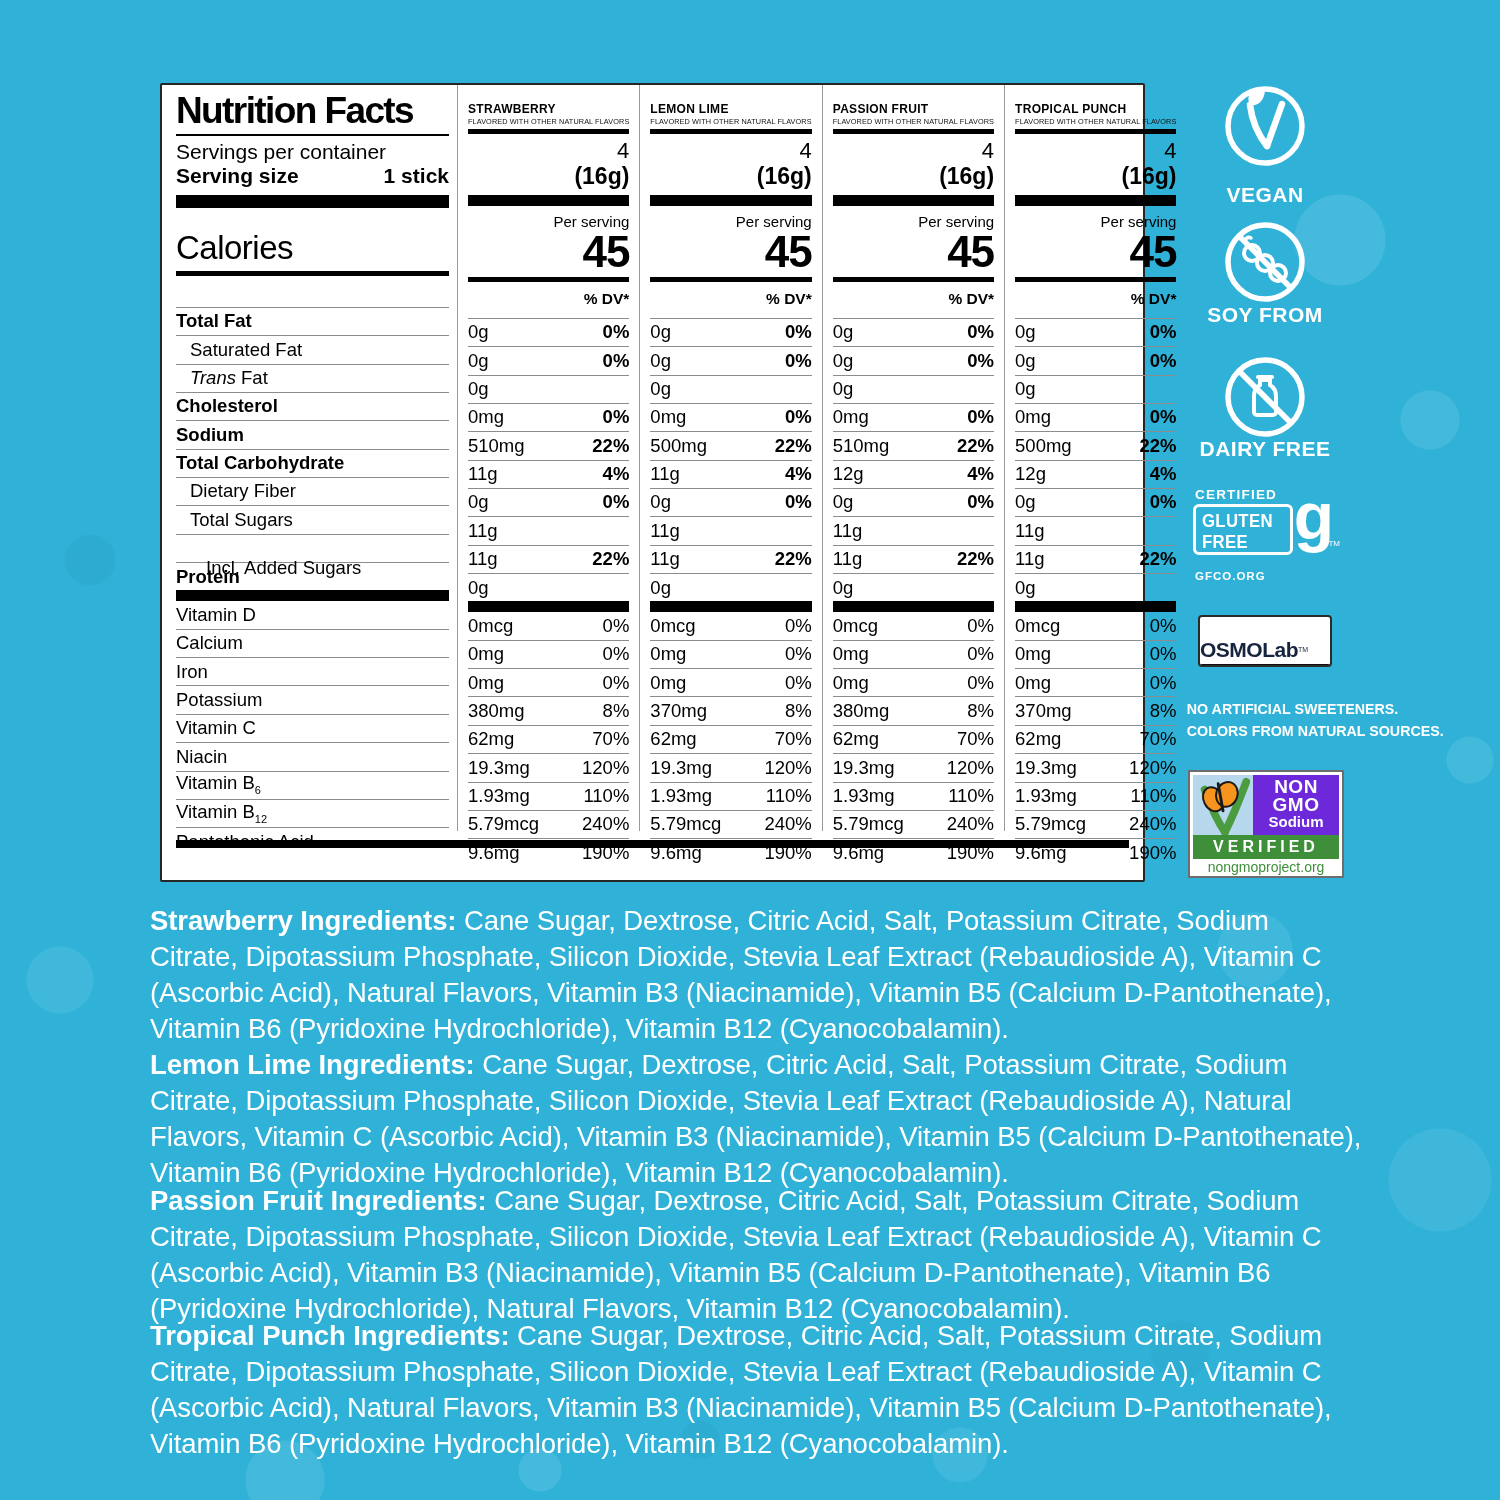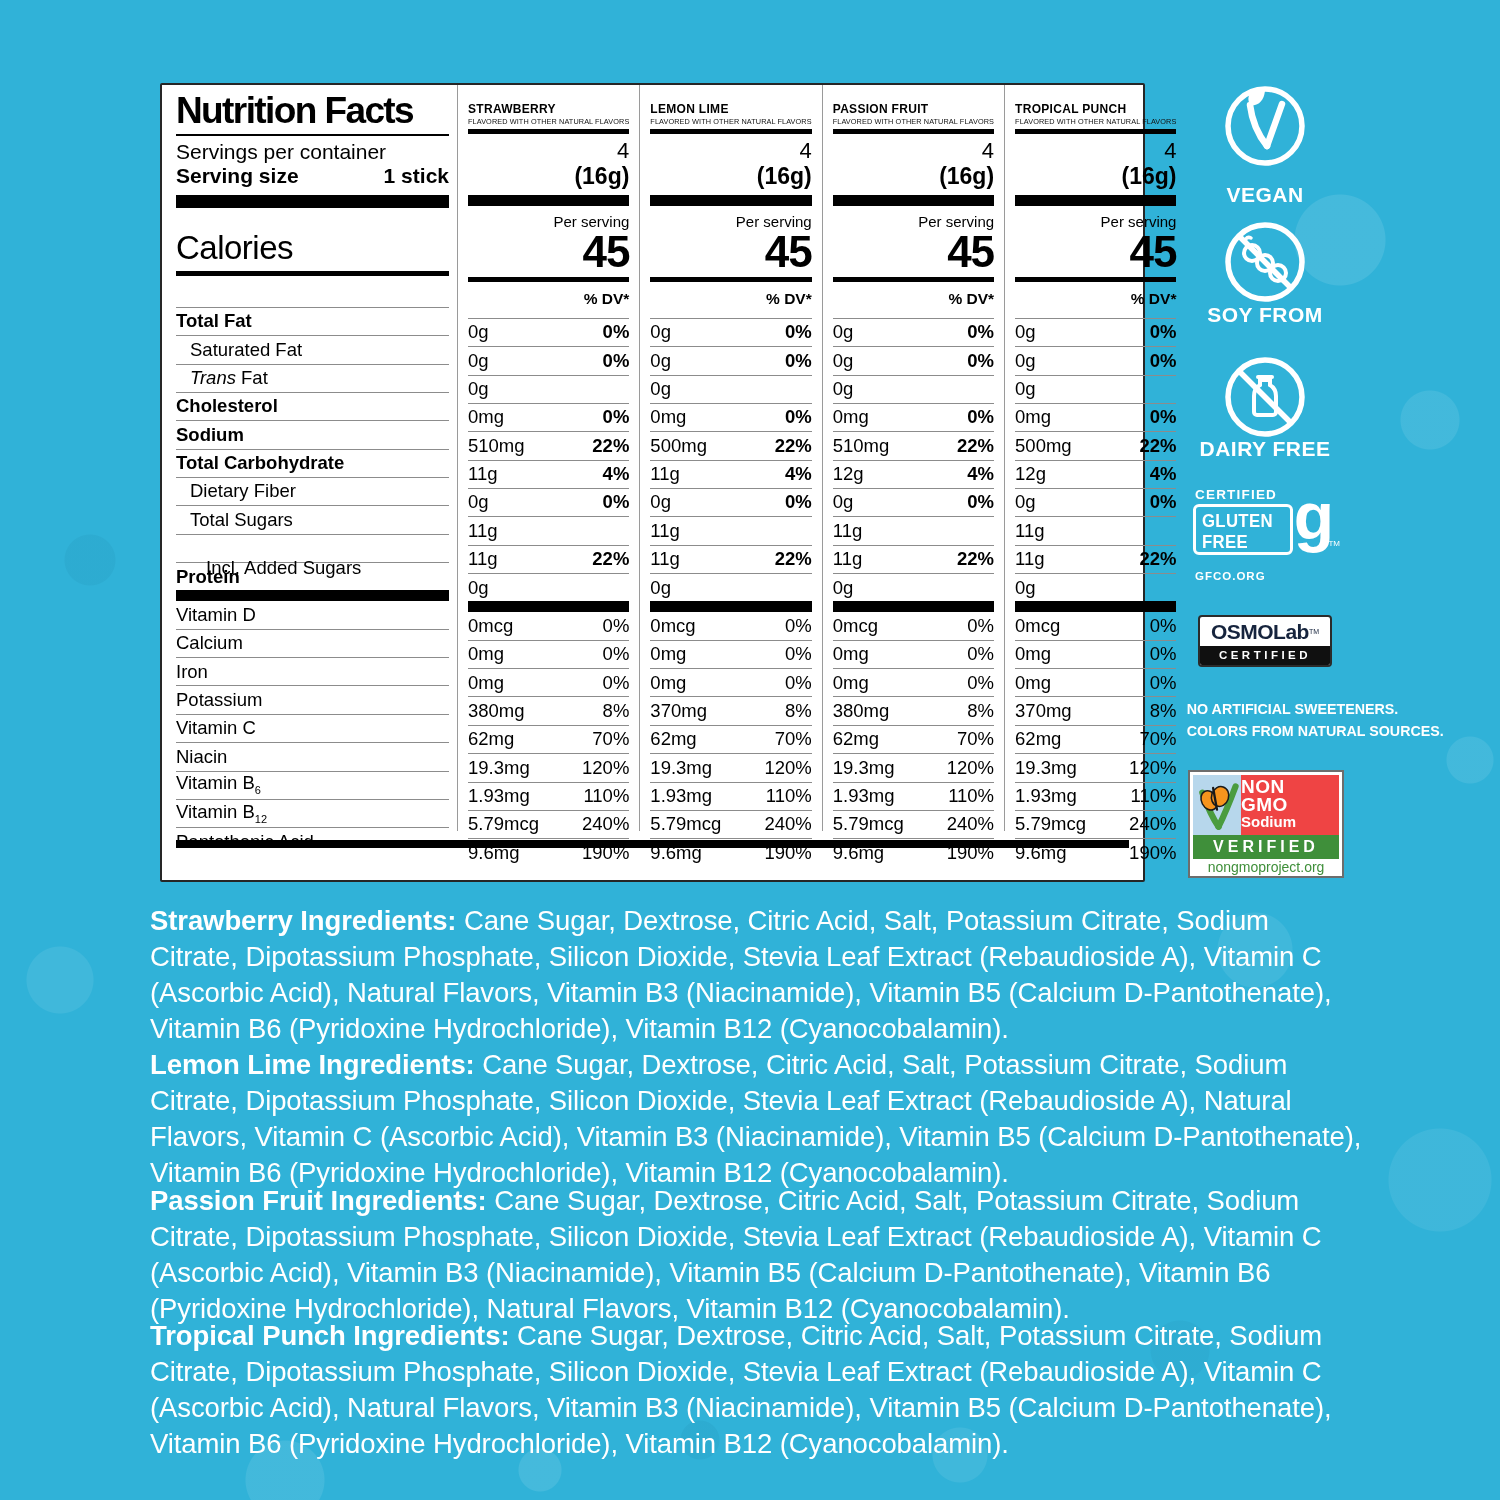--- a/index.html
+++ b/index.html
@@ -66,29 +66,29 @@
   .badge-ico{position:absolute;left:50%;transform:translateX(-50%);}
   .badge-lbl{position:absolute;width:100%;text-align:center;font-size:21px;font-weight:800;letter-spacing:.5px;white-space:nowrap;}
   .gf{position:absolute;left:8px;top:487px;width:154px;height:95px;}
   .gf-cert{font-size:13.5px;font-weight:800;letter-spacing:1.2px;margin-left:7px;}
   .gf-box{position:absolute;left:5px;top:17px;width:100px;height:51px;border:3.5px solid #fff;border-radius:6px;box-sizing:border-box;padding:3px 0 0 6px;}
   .gf-w{font-size:19px;font-weight:800;letter-spacing:.4px;line-height:21px;transform:scaleX(.88);transform-origin:left;}
   .gf-g{position:absolute;right:8px;top:-4px;font-size:66px;font-weight:800;line-height:1;}
   .gf-tm{position:absolute;right:2px;top:52px;font-size:8px;}
   .gf-org{position:absolute;left:7px;bottom:0;font-size:11.5px;font-weight:800;letter-spacing:1px;}
   .osmo{position:absolute;left:18px;top:615px;width:134px;height:52px;background:#fff;border:2.5px solid #2b2b2b;border-radius:4px;box-sizing:border-box;overflow:hidden;}
-  .osmo-top{height:29px;display:flex;align-items:center;justify-content:center;color:#16243d;}
+  .osmo-top{height:29px;display:flex;align-items:center;color:#16243d;margin-top:18px;}
   .osmo-brand{font-size:21px;font-weight:800;letter-spacing:-.5px;}
   .osmo-tm{font-size:7px;vertical-align:top;}
   .osmo-bar{height:19px;background:#101010;color:#fff;font-size:11.5px;font-weight:bold;letter-spacing:3.5px;text-align:center;line-height:18px;}
   .claims{position:absolute;left:0;top:698px;width:100%;text-align:center;font-size:15.5px;font-weight:bold;line-height:1.45;transform:scaleX(.92);white-space:nowrap;}
   .ngmo{position:absolute;left:8px;top:770px;width:156px;height:108px;background:#fff;border:2px solid #6d6d6d;box-sizing:border-box;padding:3px;}
   .ngmo-top{display:flex;height:60px;}
   .ngmo-sky{flex:1;background:#b7d7ec;position:relative;overflow:hidden;}
-  .ngmo-navy{width:98px;background:#ef4444;color:#fff;padding-top:3px;box-sizing:border-box;}
+  .ngmo-navy{width:86px;background:#6d28d9;color:#fff;text-align:center;padding-top:3px;box-sizing:border-box;}
   .ngmo-non{font-size:19px;font-weight:800;line-height:18px;letter-spacing:.5px;}
   .ngmo-proj{font-size:15px;font-weight:bold;line-height:16px;}
   .ngmo-ver{background:#3f8f3a;color:#fff;text-align:center;font-size:16px;font-weight:bold;letter-spacing:4px;line-height:24px;height:24px;}
   .ngmo-url{color:#3f8f3a;text-align:center;font-size:14px;line-height:17px;}
   
   .ing{position:absolute;left:150px;width:1212px;color:#fff;font-size:27.5px;line-height:36px;letter-spacing:-.1px;}
   .ing b{font-weight:bold;}
 </style>
 </head>
 <body>

